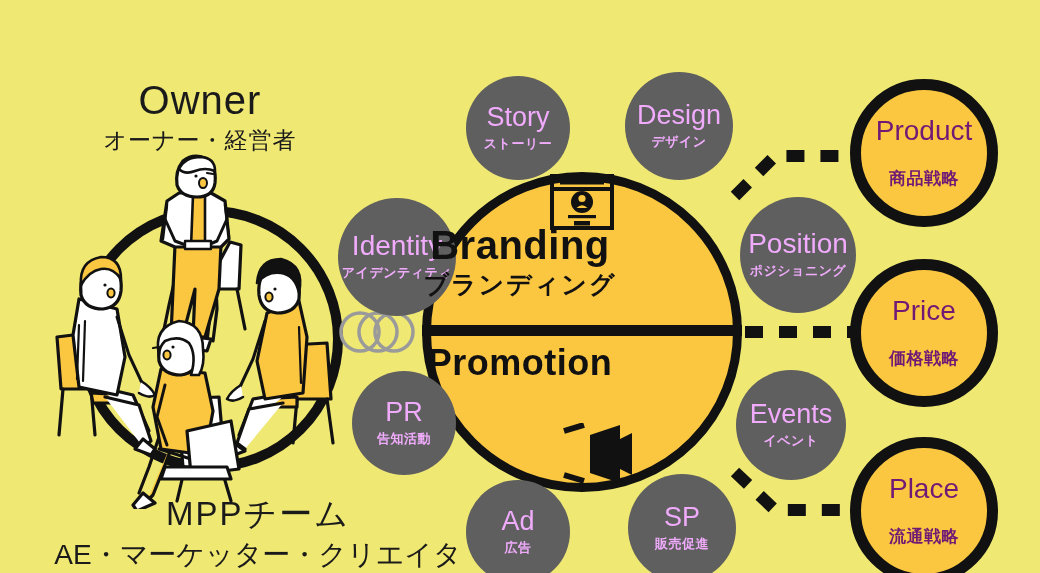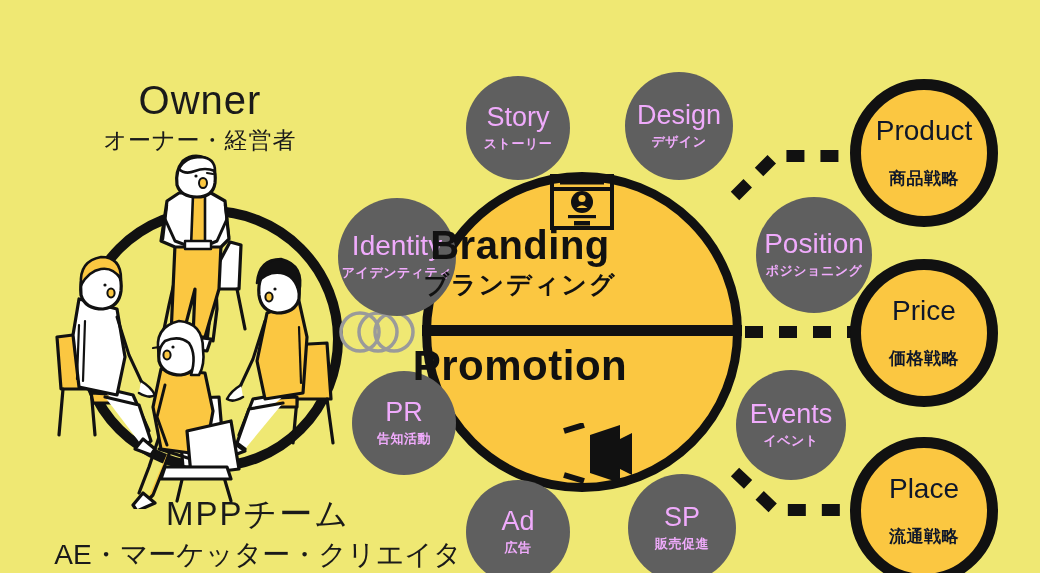--- a/index.html
+++ b/index.html
@@ -104,21 +104,21 @@
     z-index: 9;
   }
   #center-branding { top: 180px; }
   #center-promotion { top: 300px; }
   .center-half .en {
     font-size: 40px;
     font-weight: 600;
     letter-spacing: 0.5px;
     line-height: 1.05;
   }
-  #center-promotion .en { font-size: 42px; }
+  #center-promotion .en { font-size: 36px; }
   .center-half .jp {
     font-size: 25px;
     font-weight: 700;
     letter-spacing: 2px;
     margin-top: 2px;
   }
   #icon-branding {
     position: absolute;
     left: 549px; top: 129px;
     width: 66px; height: 58px;
@@ -164,21 +164,21 @@
     width: 148px;
     height: 148px;
     border-radius: 50%;
     background: #fbc741;
     border: 11px solid #111111;
     box-sizing: border-box;
     display: flex;
     flex-direction: column;
     align-items: center;
     justify-content: center;
-    color: #0f172a;
+    color: #701a75;
     text-align: center;
     z-index: 7;
     gap: 20px;
   }
   .p-circle .en {
     font-size: 28px;
     font-weight: 500;
     line-height: 1.05;
     letter-spacing: 0px;
   }
@@ -340,21 +340,21 @@
   <div class="bubble" style="left:625px;top:28px;width:108px;height:108px;">
     <div class="en">Design</div>
     <div class="jp">デザイン</div>
   </div>
 
   <div class="bubble small" style="left:338px;top:154px;width:118px;height:118px;">
     <div class="en">Identity</div>
     <div class="jp">アイデンティティ</div>
   </div>
 
-  <div class="bubble small" style="left:756px;top:153px;width:116px;height:116px;">
+  <div class="bubble small" style="left:740px;top:153px;width:116px;height:116px;">
     <div class="en">Position</div>
     <div class="jp">ポジショニング</div>
   </div>
 
   <div class="bubble" style="left:352px;top:327px;width:104px;height:104px;">
     <div class="en">PR</div>
     <div class="jp">告知活動</div>
   </div>
 
   <div class="bubble" style="left:736px;top:326px;width:110px;height:110px;">

